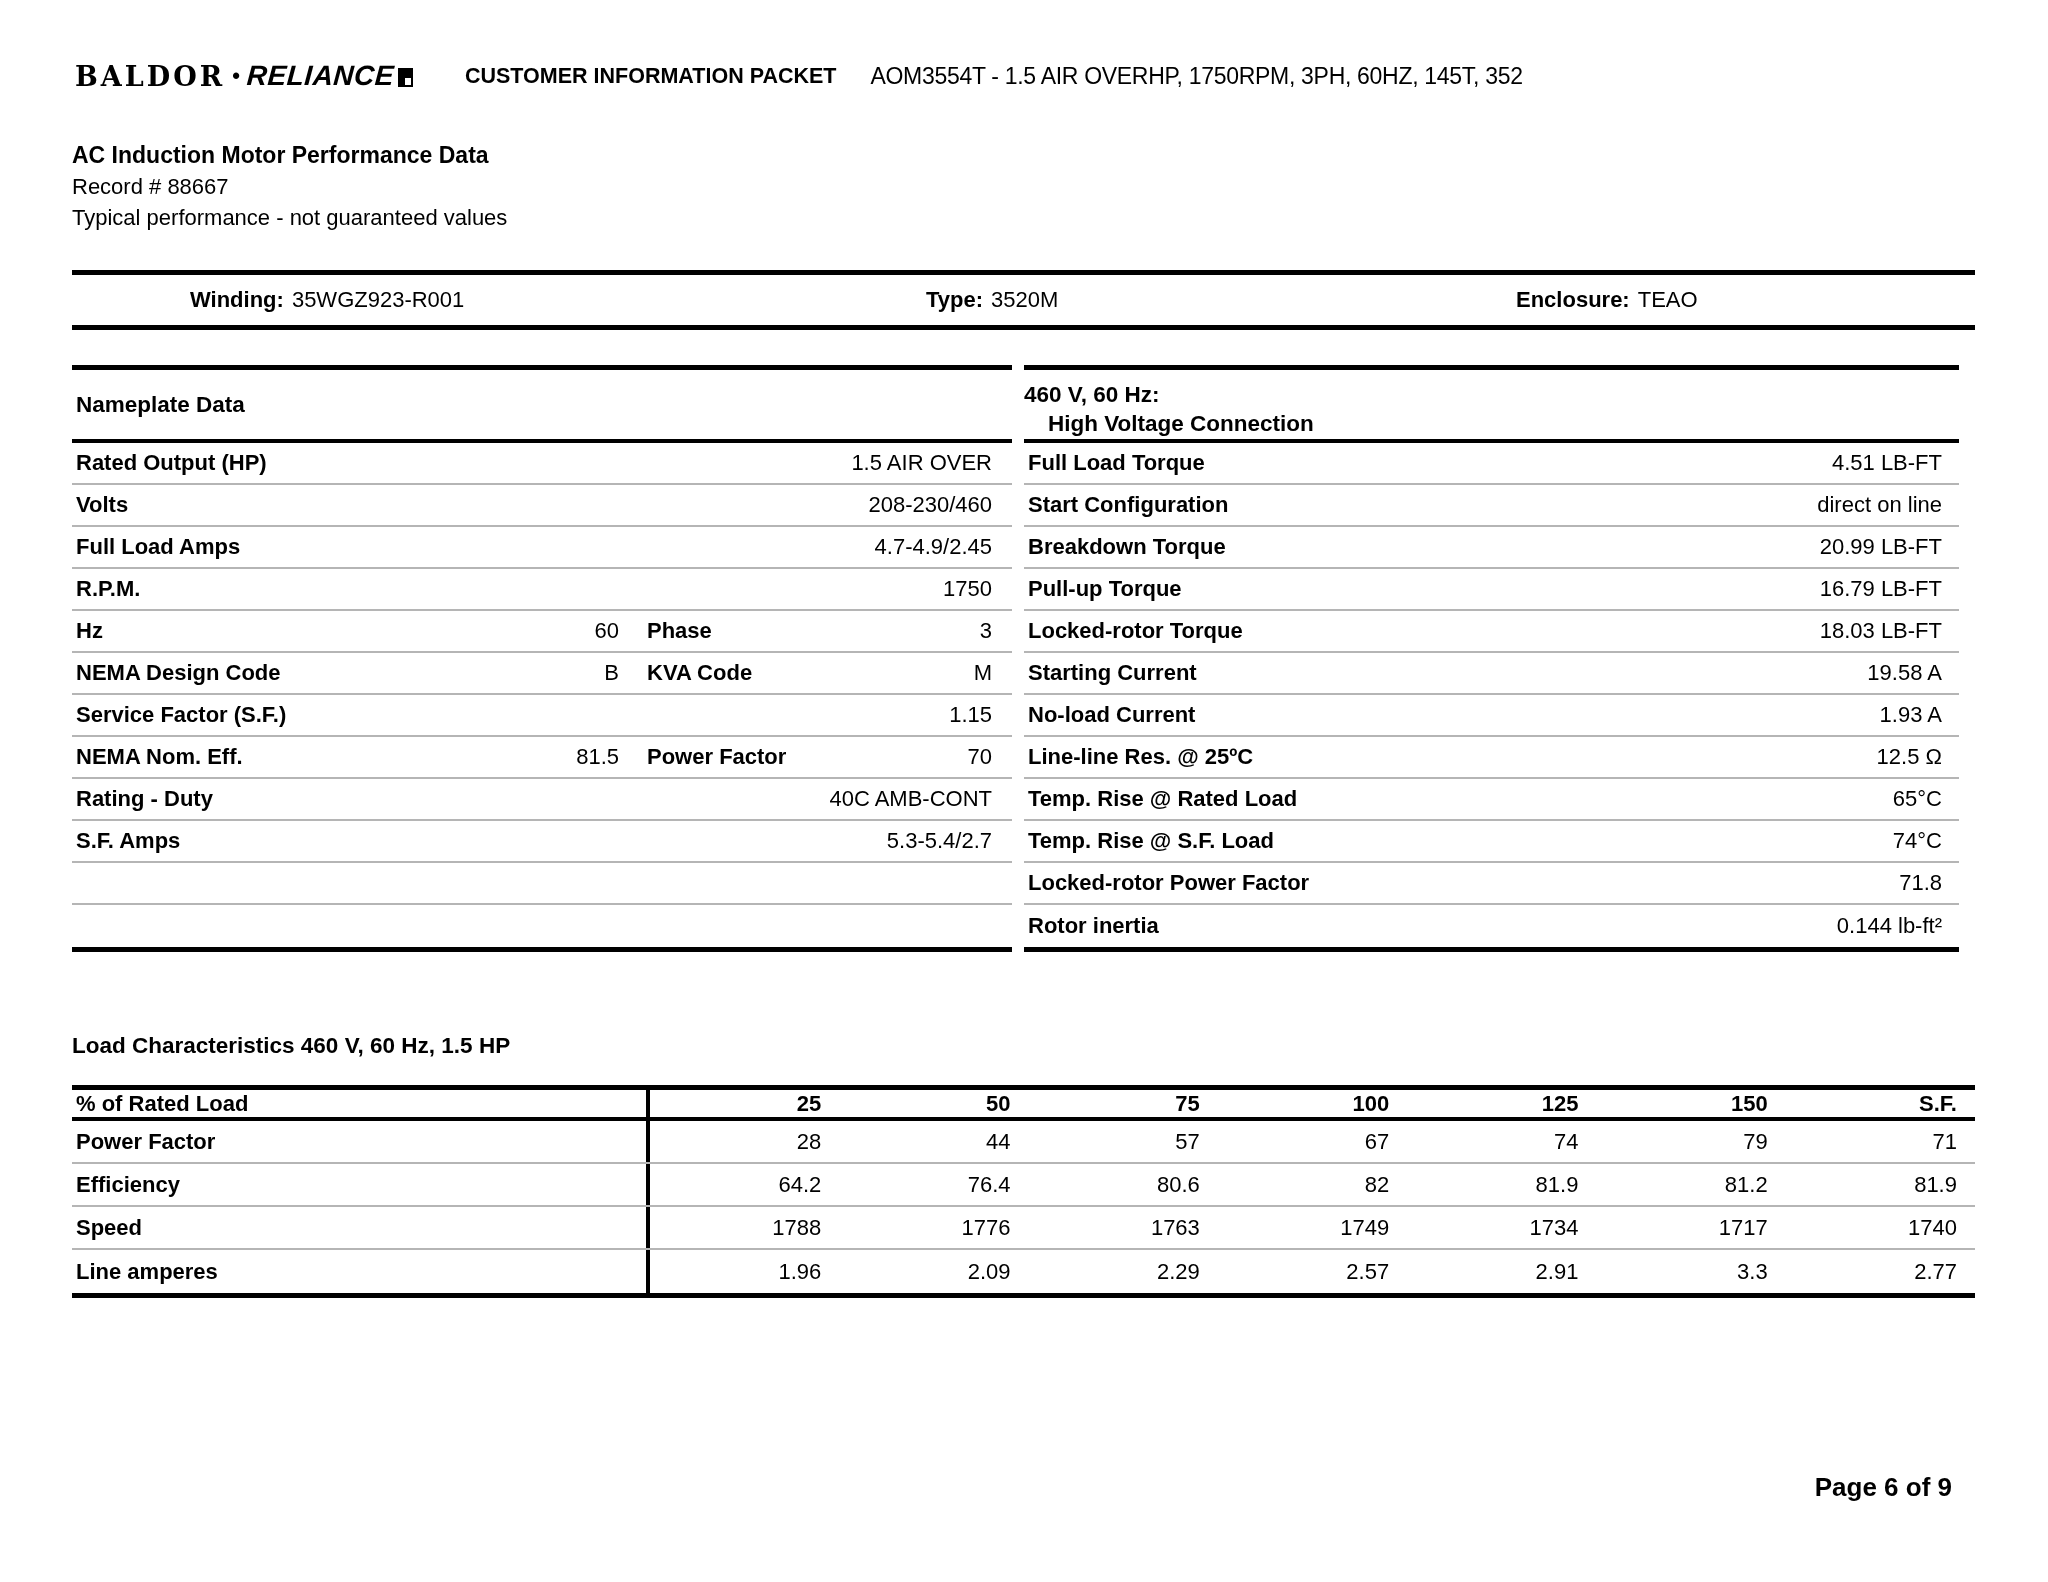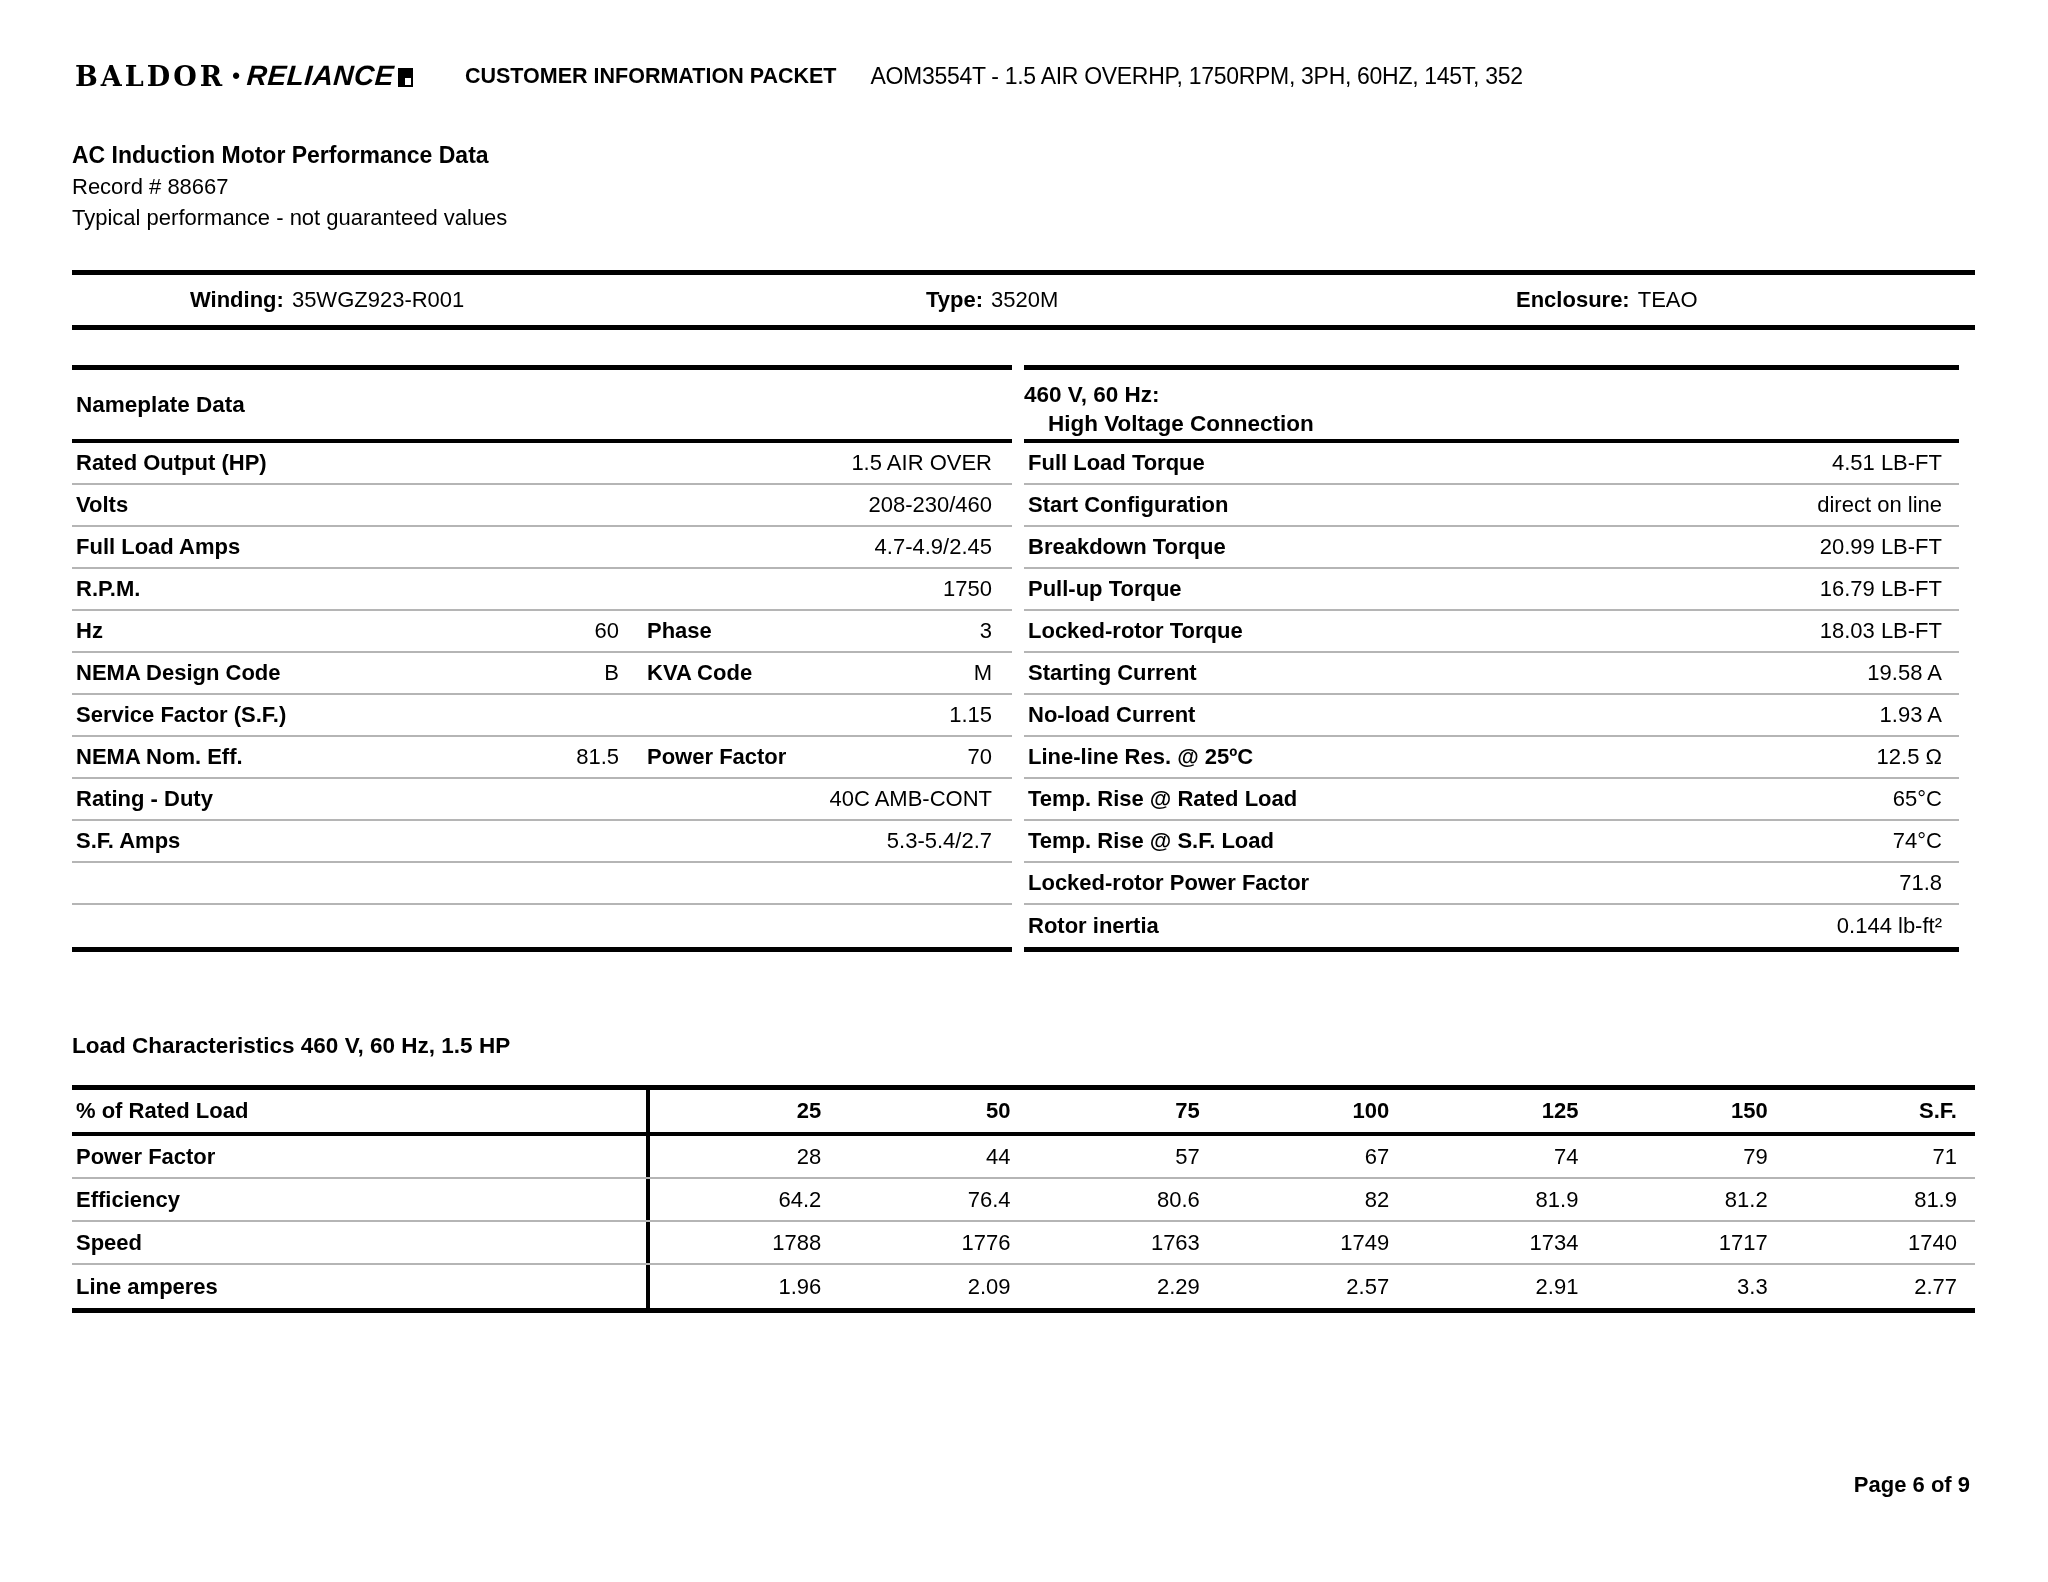--- a/index.html
+++ b/index.html
@@ -45,29 +45,29 @@
   .row .c1{width:330px;font-weight:bold;white-space:nowrap;}
   .row .c2{width:213px;text-align:right;white-space:nowrap;}
   .row .c3{margin-left:28px;flex:1;font-weight:bold;white-space:nowrap;}
   .row .c4{text-align:right;white-space:nowrap;}
   .tbl-right .row{padding-right:17px;}
   
   .load-title{position:absolute;top:1033px;left:72px;font-weight:bold;font-size:22.5px;}
   .load-table{position:absolute;top:1085px;left:72px;width:1903px;
     border-top:5px solid #000;border-bottom:5px solid #000;box-sizing:border-box;}
   .load-row{display:flex;align-items:stretch;height:43px;border-bottom:2px solid #b5b5b5;box-sizing:border-box;}
-  .load-row.hdr{height:46px;font-weight:bold;border-bottom:4px solid #000;}
+  .load-row.hdr{height:31px;font-weight:bold;border-bottom:4px solid #000;}
   .load-row:last-child{border-bottom:none;}
   .load-label{width:578px;box-sizing:border-box;padding-left:4px;font-weight:bold;
     border-right:4px solid #000;display:flex;align-items:center;white-space:nowrap;}
   .load-cells{flex:1;display:flex;}
   .load-cell{flex:1;display:flex;align-items:center;justify-content:flex-end;
     padding-right:18px;box-sizing:border-box;white-space:nowrap;}
   
-  .page-num{position:absolute;top:1472px;right:78px;font-weight:bold;font-size:22px;}
+  .page-num{position:absolute;top:1472px;right:96px;font-weight:bold;font-size:26px;}
 </style>
 </head>
 <body>
 
 <div class="top-header">
   <div class="logo">
     <span class="logo-baldor">BALDOR</span>
     <span class="logo-dot">•</span>
     <span class="logo-reliance">RELIANCE</span>
     <span class="logo-mark"></span>

